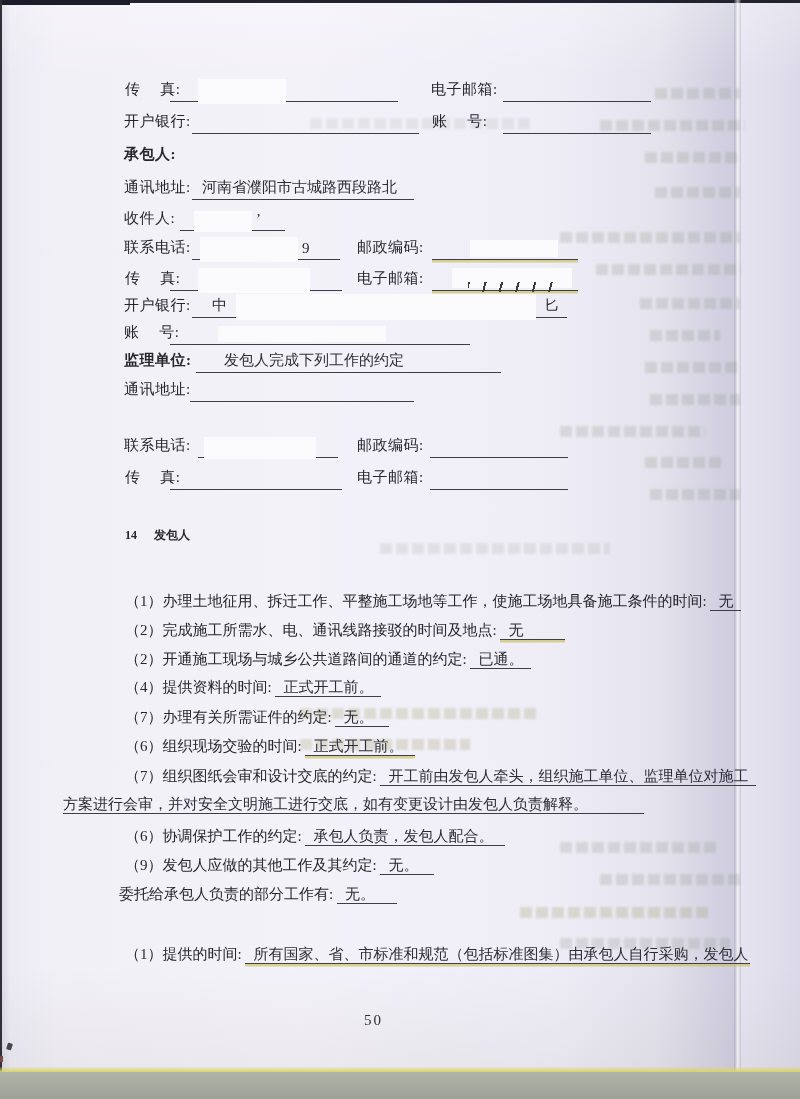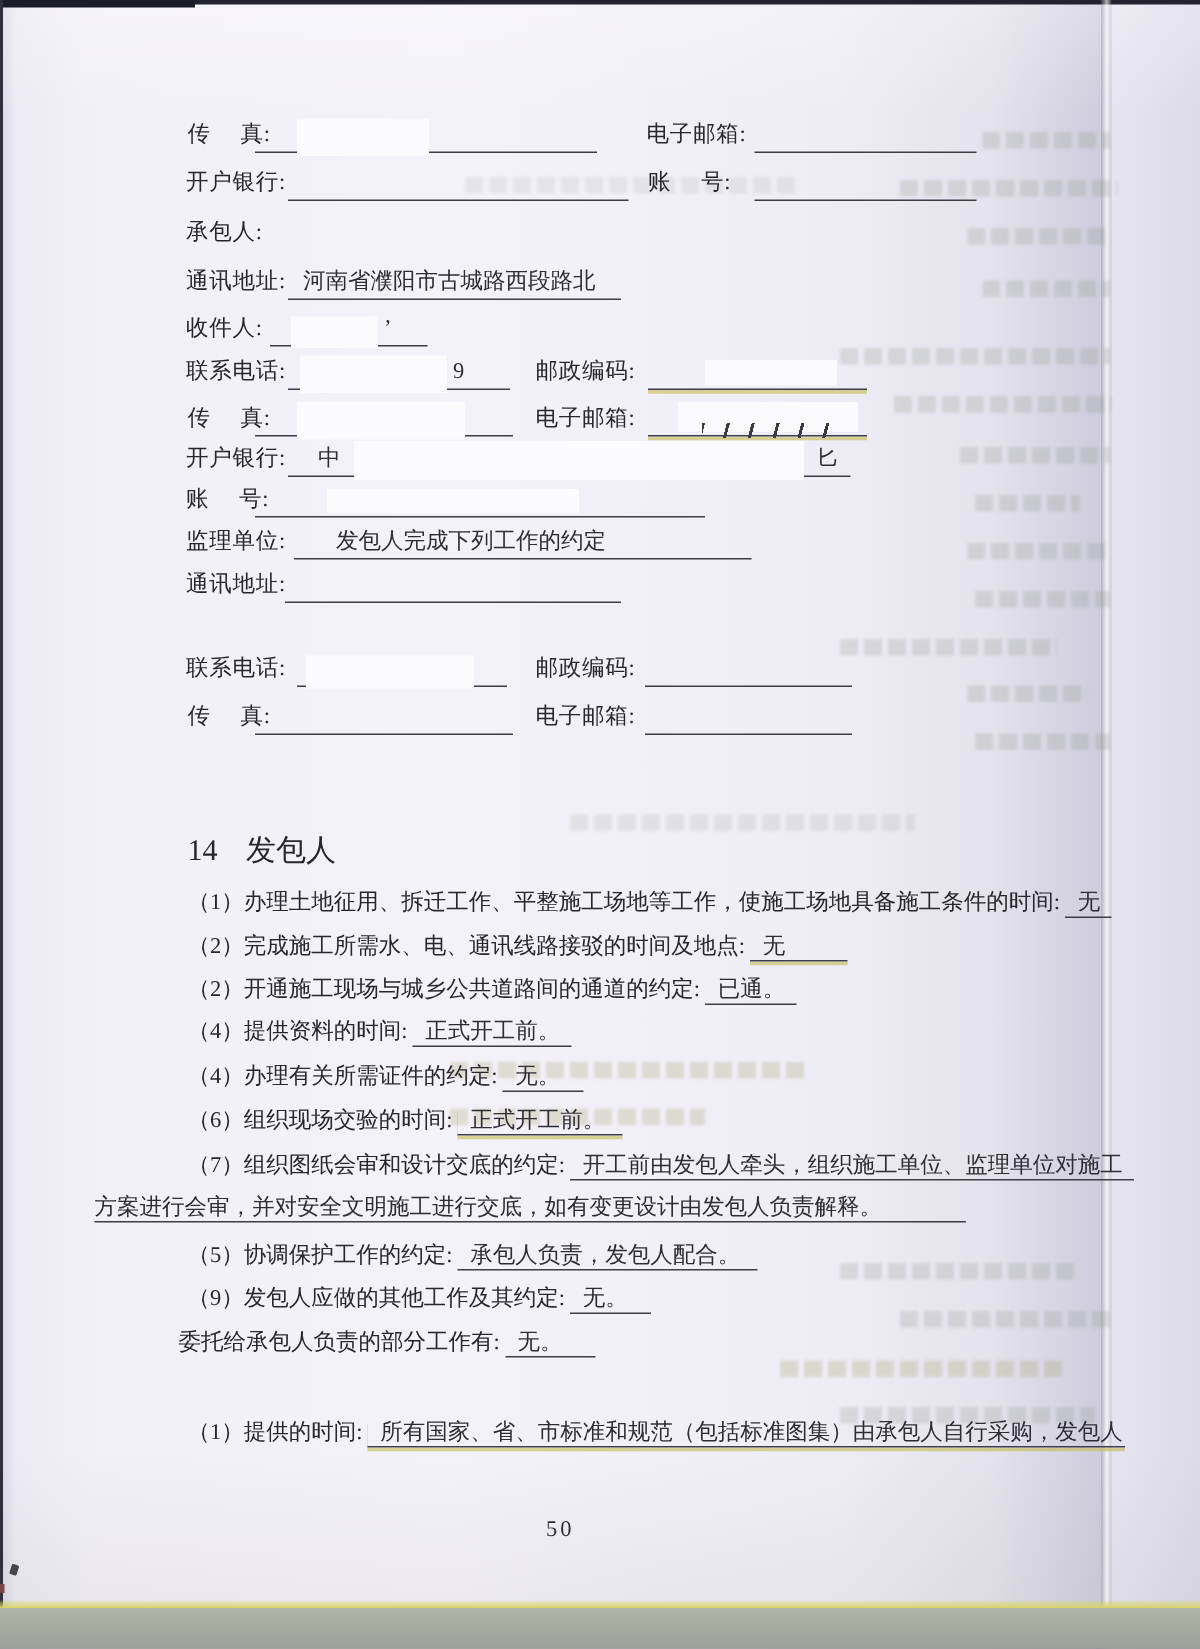--- a/index.html
+++ b/index.html
@@ -15,21 +15,21 @@
     background:linear-gradient(90deg,rgba(90,90,115,.28),rgba(255,255,255,.65) 55%,rgba(110,110,135,.22));}
   .bottom-yellow{position:absolute;left:0;top:1067px;width:800px;height:5px;
     background:linear-gradient(180deg,rgba(222,216,100,.15),#d9d464);}
   .bottom-band{position:absolute;left:0;top:1072px;width:800px;height:27px;
     background:linear-gradient(180deg,#b0b4a8,#9da197);}
   .speck1{position:absolute;left:7px;top:1043px;width:5px;height:7px;background:#46464e;transform:rotate(18deg);border-radius:1px;}
   .speck2{position:absolute;left:0;top:1056px;width:3px;height:6px;background:#7c4646;}
 
   .line{position:absolute;left:0;top:0;width:100%;height:24px;font-size:15px;white-space:nowrap;}
   .lbl{position:absolute;top:0;letter-spacing:.5px;}
-  .bold{font-weight:400;}
+  .bold{font-weight:700;}
   .fline{position:absolute;top:0;height:21px;border-bottom:1.4px solid #3d3d46;}
   .flv{position:absolute;top:0;white-space:nowrap;color:#2c2c34;}
   .rem{position:absolute;top:2px;color:#2c2c34;}
   .redact{position:absolute;background:#fbfbfd;}
   .ticks{position:absolute;bottom:-2px;left:36px;width:86px;height:10px;
     background:repeating-linear-gradient(105deg,#3a3a42 0 2px,rgba(0,0,0,0) 2px 16px);}
   .hl{box-shadow:0 2.5px 0 rgba(200,190,95,.65);}
   .item{position:absolute;white-space:nowrap;font-size:15px;}
   .val{border-bottom:1.4px solid #3d3d46;padding:0 8px 1px 8px;color:#2c2c34;}
   .ghost{position:absolute;height:11px;opacity:.5;filter:blur(1.1px);
@@ -167,21 +167,21 @@
     <span class="fline" style="left:430px;width:138px"></span>
   </div>
 
   <div class="line" style="top:468px">
     <span class="lbl" style="left:125px">传　 真:</span>
     <span class="fline" style="left:170px;width:172px"></span>
     <span class="lbl" style="left:357px">电子邮箱:</span>
     <span class="fline" style="left:430px;width:138px"></span>
   </div>
 
-  <div class="item bold" style="left:125px;top:553px;font-size:20px">
+  <div class="item bold" style="left:125px;top:527px;font-size:12px">
     <span>14</span>
     <span style="margin-left:14px">发包人</span>
   </div>
 
 
   <div class="item" style="left:125px;top:592px">
     <span>（1）办理土地征用、拆迁工作、平整施工场地等工作，使施工场地具备施工条件的时间: </span><span class="val">无</span>
   </div>
 
   <div class="item" style="left:125px;top:621px">
@@ -190,36 +190,36 @@
 
   <div class="item" style="left:125px;top:650px">
     <span>（2）开通施工现场与城乡公共道路间的通道的约定: </span><span class="val">已通。</span>
   </div>
 
   <div class="item" style="left:125px;top:678px">
     <span>（4）提供资料的时间: </span><span class="val">正式开工前。</span>
   </div>
 
   <div class="item" style="left:125px;top:708px">
-    <span>（4）办理有关所需证件的约定: </span><span class="val" style="padding-right:16px">无。</span>
+    <span>（7）办理有关所需证件的约定: </span><span class="val" style="padding-right:16px">无。</span>
   </div>
 
   <div class="item" style="left:125px;top:737px">
     <span>（6）组织现场交验的时间: </span><span class="val hl" style="padding-right:12px">正式开工前。</span>
   </div>
 
   <div class="item" style="left:125px;top:767px">
     <span>（7）组织图纸会审和设计交底的约定: </span><span class="val">开工前由发包人牵头，组织施工单位、监理单位对施工</span>
   </div>
   <div class="item" style="left:63px;top:795px">
     <span class="val" style="padding-left:0;padding-right:56px">方案进行会审，并对安全文明施工进行交底，如有变更设计由发包人负责解释。</span>
   </div>
 
   <div class="item" style="left:125px;top:827px">
-    <span>（5）协调保护工作的约定: </span><span class="val" style="padding-right:12px">承包人负责，发包人配合。</span>
+    <span>（6）协调保护工作的约定: </span><span class="val" style="padding-right:12px">承包人负责，发包人配合。</span>
   </div>
 
   <div class="item" style="left:125px;top:856px">
     <span>（9）发包人应做的其他工作及其约定: </span><span class="val" style="padding-right:16px">无。</span>
   </div>
 
   <div class="item" style="left:119px;top:885px">
     <span>委托给承包人负责的部分工作有: </span><span class="val" style="padding-right:22px">无。</span>
   </div>
 

